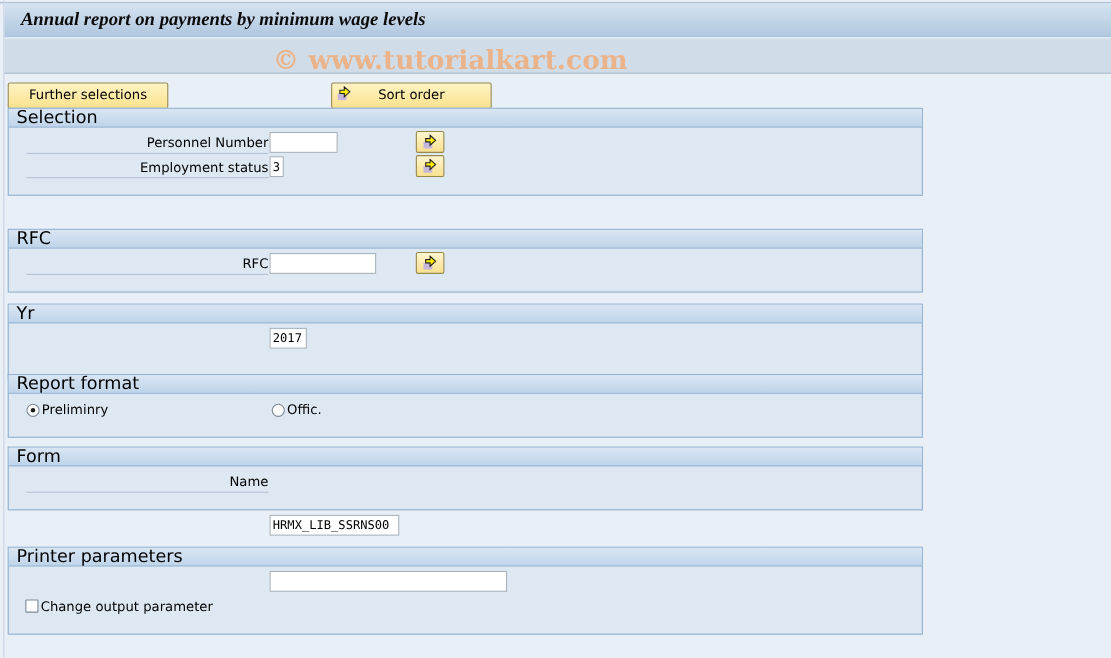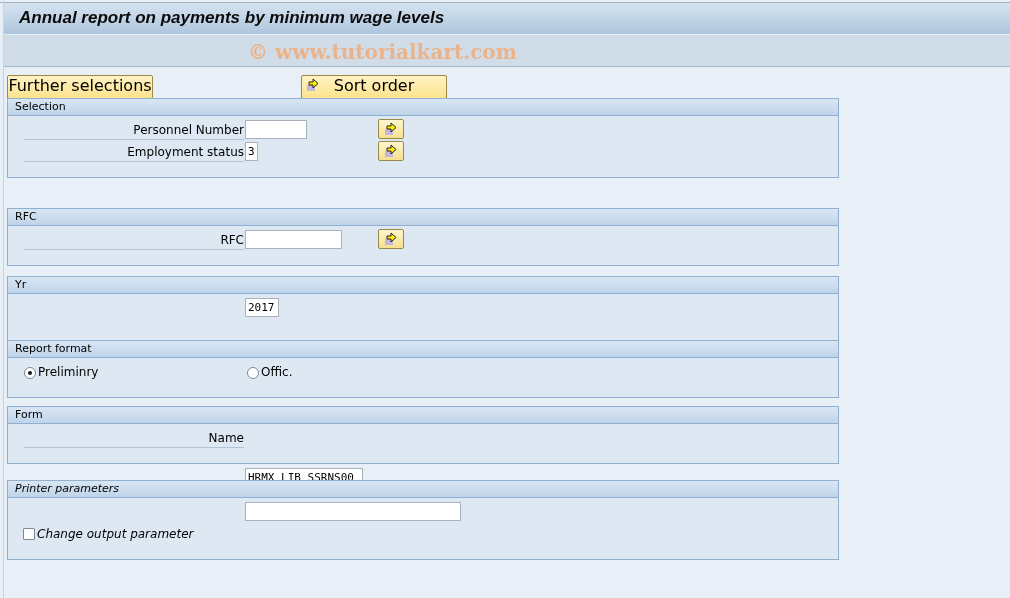--- a/index.html
+++ b/index.html
@@ -11,54 +11,54 @@
   }
   .frame-left { position: absolute; left: 3px; top: 0; width: 1px; height: 598px; background: #c8d3e0; }
   .frame-top { position: absolute; left: 0; top: 2px; width: 1010px; height: 1px; background: #9fb2c8; }
   .titlebar {
     position: absolute; left: 4px; top: 3px; width: 1006px; height: 31px;
     background: linear-gradient(#d6e3f0, #aec6de);
     border-bottom: 1px solid #e6eef6;
   }
   .titlebar .title {
     position: absolute; left: 15px; top: 5px;
-    font-family: Liberation Sans, sans-serif;
+    font-family: Liberation Serif, serif;
     font-size: 17px; font-weight: bold; font-style: italic; color: #0b0b0b;
   }
   .toolbar-strip {
     position: absolute; left: 4px; top: 35px; width: 1006px; height: 31px;
     background: #d0dde8; border-bottom: 1px solid #a8b8cc;
   }
   .watermark {
     position: absolute; left: 244px; top: 5px;
-    font-family: "DejaVu Serif", serif; font-weight: bold; font-size: 20px;
+    font-family: "DejaVu Serif", serif; font-weight: bold; font-size: 24px;
     color: #ebb389;
   }
   .btn {
     position: absolute; height: 24px;
     background: linear-gradient(#fff3c4, #fbe28c);
     border: 1px solid #9a8a4a; border-radius: 2px;
-    font-size: 16px; line-height: 20px; text-align: center;
+    font-size: 12px; line-height: 20px; text-align: center;
     box-sizing: border-box; cursor: pointer;
   }
   .btn .arrow { position: absolute; left: 4px; top: 2px; width: 14px; height: 14px; }
   .icon-btn {
     position: absolute; width: 26px; height: 20px;
     background: linear-gradient(#fff6cf, #f7e08f);
     border: 1px solid #9a8a4a; border-radius: 2px; box-sizing: border-box; cursor: pointer;
   }
   .icon-btn svg { position: absolute; left: 5px; top: 2px; }
   .group {
     position: absolute; left: 7px; width: 832px; box-sizing: border-box;
     border: 1px solid #8fb0d0; background: #dde8f3;
   }
   .group-head {
     height: 16px; line-height: 16px; padding-left: 7px;
     background: linear-gradient(#d9e6f3, #bfd4ea);
-    border-bottom: 1px solid #8fb0d0; font-size: 11px;
+    border-bottom: 1px solid #8fb0d0; font-size: 16px;
   }
   .label {
     position: absolute; left: 16px; width: 220px; height: 18px; line-height: 18px;
     border-bottom: 1px solid #b4c3d3; font-size: 12px; text-align: right;
   }
   .label span { padding-left: 1px; }
   .field {
     position: absolute; height: 19px; box-sizing: border-box;
     background: #fff; border: 1px solid #a7b2bd;
     font-family: "DejaVu Sans Mono", "Liberation Mono", monospace; font-size: 11px;
@@ -156,18 +156,18 @@
 </div>
 
 <div class="group" style="top:406px; height:58px;">
   <div class="group-head">Form</div>
   <div class="label" style="top:22px;">
     <span>Name</span>
   </div>
   <div class="field" style="left:237px; top:21px; width:118px;margin-top:40px;">HRMX_LIB_SSRNS00</div>
 </div>
 
-<div class="group" style="top:480px; height:80px;font-style:italic;">
+<div class="group" style="top:497px; height:80px;">
   <div class="group-head">Printer parameters</div>
   <div class="field" style="left:237px; top:21px; width:216px;"></div>
   <div class="checkbox" style="left:15px; top:47px;"></div>
   <div class="opt-label" style="left:29px; top:46px;">Change output parameter</div>
 </div>
 
 </body></html>

